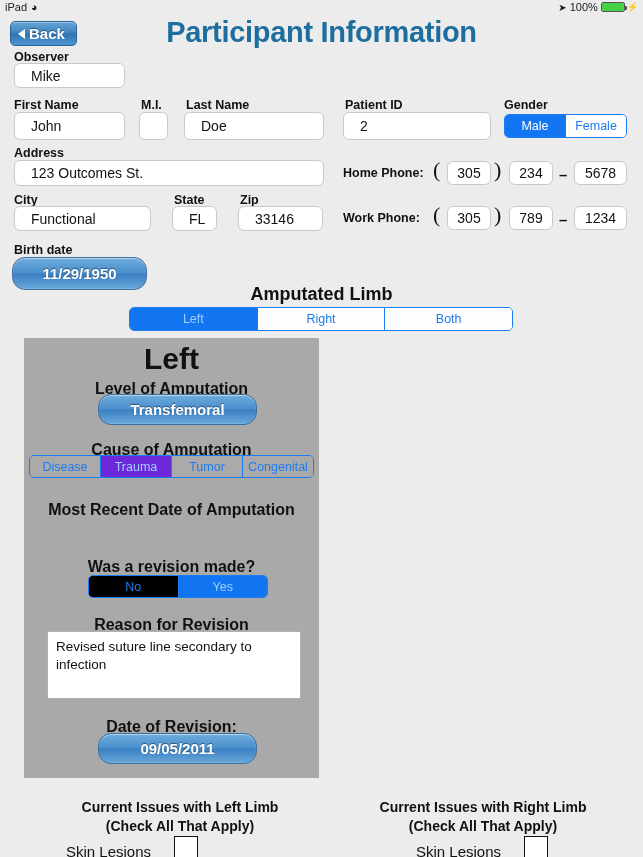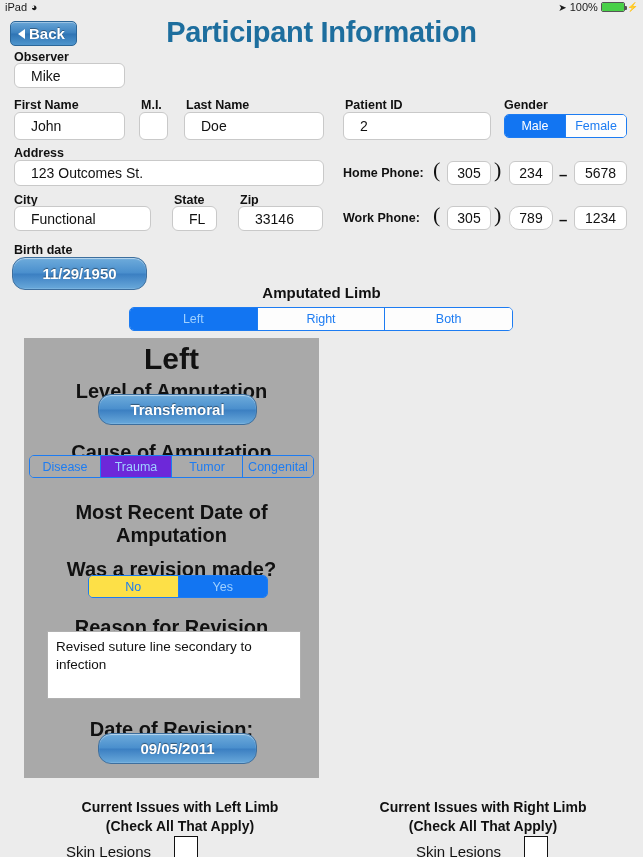--- a/index.html
+++ b/index.html
@@ -69,41 +69,41 @@
   .seg > div {
     flex: 1; display: flex; align-items: center; justify-content: center;
     font-size: 12.5px; color: #1d7cf2; border-right: 1px solid #1d7cf2;
     background: #fdfdfd;
   }
   .seg > div:last-child { border-right: none; }
   .seg > div.on { background: #1275f2; color: #9fd0ff; }
   .seg.on-white > div.on { color: #ffffff; }
   .seg.on-gray > div { background: #aaaaaa; }
   .seg.on-gray > div.on { background: #6d28d9; }
-  .seg.white-unsel > div { background: #fde047; }
+  .seg.white-unsel > div { background: #000000; }
   .seg.white-unsel > div.on { background: #1275f2; }
 
   
   .glossy {
     position: absolute; display: flex; align-items: center; justify-content: center;
     border-radius: 13px; border: 1px solid #3d6f9e;
     background: linear-gradient(to bottom, #8fc0e5 0%, #6ba9da 4%, #4a8fcd 48%, #3b7fc2 52%, #65a5d8 96%, #86bbe3 100%);
     color: #fff; font-size: 15px; font-weight: bold;
     text-shadow: 0 -1px 1px rgba(0,0,0,.45);
     box-shadow: inset 0 1px 1px rgba(255,255,255,.45);
   }
 
   
   .panel {
     position: absolute; left: 24px; top: 338px; width: 295px; height: 440px;
     background: #a9a9a9;
   }
   .p-title { position: absolute; left: 0; width: 295px; text-align: center; }
   .p-h1 { font-size: 30px; font-weight: bold; color: #111; top: 4px; }
-  .p-h2 { font-size: 20px; font-weight: bold; color: #111; }
+  .p-h2 { font-size: 16px; font-weight: bold; color: #111; }
 
   .textarea {
     position: absolute; background: #fff; border: 1px solid #b0b0b0;
     font-size: 13.5px; color: #111; padding: 6px 8px; line-height: 1.3;
   }
 
   
   .cs-head { position: absolute; text-align: center; font-size: 14px; font-weight: bold; color: #111; line-height: 1.35; }
   .cb-label { position: absolute; font-size: 15px; color: #111; }
   .checkbox {
@@ -173,28 +173,28 @@
 <div class="fld" style="left:447px; top:161px; width:44px; height:24px; padding-left:0; justify-content:center;">305</div>
 <div class="paren" style="left:494px; top:157px;">)</div>
 <div class="fld" style="left:509px; top:161px; width:44px; height:24px; padding-left:0; justify-content:center;">234</div>
 <div class="dash" style="left:559px; top:166px;">–</div>
 <div class="fld" style="left:574px; top:161px; width:53px; height:24px; padding-left:0; justify-content:center;">5678</div>
 
 <div class="lbl" style="left:343px; top:211px;">Work Phone:</div>
 <div class="paren" style="left:433px; top:202px;">(</div>
 <div class="fld" style="left:447px; top:206px; width:44px; height:24px; padding-left:0; justify-content:center;">305</div>
 <div class="paren" style="left:494px; top:202px;">)</div>
-<div class="fld" style="left:509px; top:206px; width:44px; height:24px; padding-left:0; justify-content:center;border-radius:10px;">789</div>
+<div class="fld" style="left:509px; top:206px; width:44px; height:24px; padding-left:0; justify-content:center;">789</div>
 <div class="dash" style="left:559px; top:211px;">–</div>
 <div class="fld" style="left:574px; top:206px; width:53px; height:24px; padding-left:0; justify-content:center;">1234</div>
 
 <div class="lbl" style="left:14px; top:243px;">Birth date</div>
 <div class="glossy" style="left:12px; top:257px; width:135px; height:33px;">11/29/1950</div>
 
-<div style="position:absolute; left:0; top:284px; width:643px; text-align:center; font-size:15px; font-weight:bold; color:#111;">Amputated Limb</div>
+<div style="position:absolute; left:0; top:284px; width:643px; text-align:center; font-size:18px; font-weight:bold; color:#111;">Amputated Limb</div>
 <div class="seg" style="left:129px; top:307px; width:384px; height:24px;">
   <div class="on">Left</div>
   <div>Right</div>
   <div>Both</div>
 </div>
 
 <div class="panel">
 
   <div class="p-title p-h1" style="top:4px;">Left</div>
 

